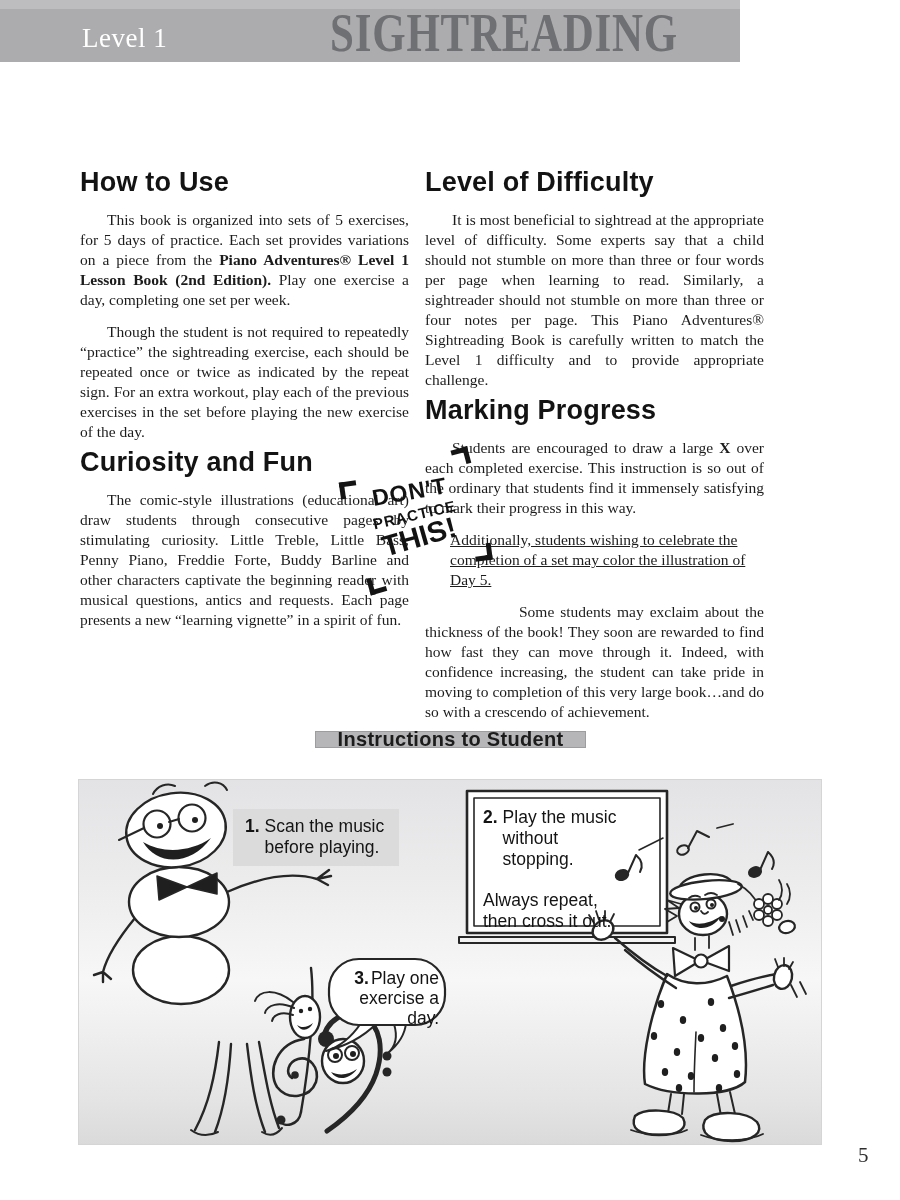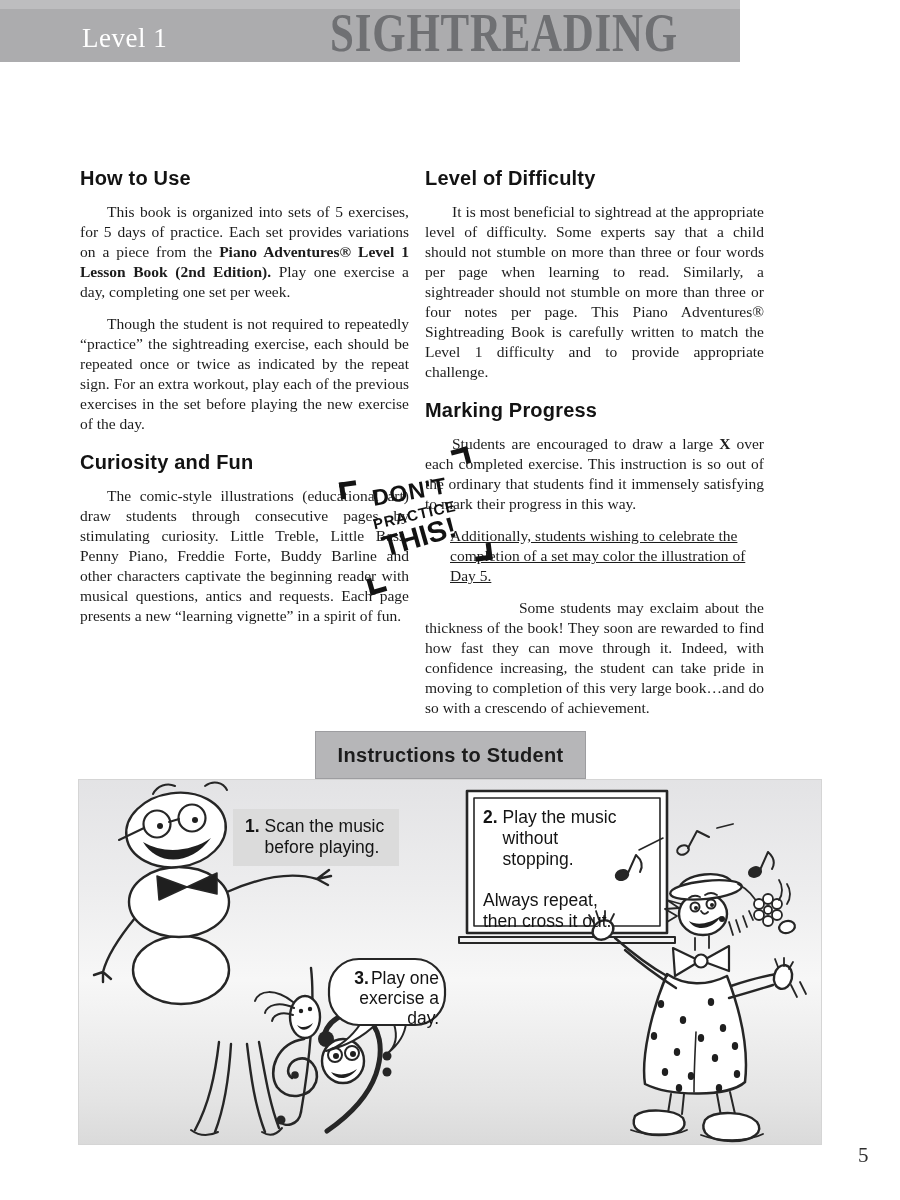--- a/index.html
+++ b/index.html
@@ -17,24 +17,24 @@
     position:absolute; right:62px; top:4px; font-weight:700; font-size:55px; line-height:58px;
     color:#6f7073; transform:scaleX(.78); transform-origin:right center; letter-spacing:1px;
     font-family:"Liberation Serif", serif;
   }
 
   
   .col { position:absolute; top:167px; }
   .col-left  { left:80px;  width:329px; }
   .col-right { left:425px; width:339px; }
   .section-heading {
-    font-family:"Liberation Sans", sans-serif; font-weight:bold; font-size:20px;
+    font-family:"Liberation Sans", sans-serif; font-weight:bold; font-size:27px;
     color:#131313; margin:0 0 7px 0; letter-spacing:.2px;
   }
-  .mt { margin-top:17px; }
+  .mt { margin-top:5px; }
   .col p { font-size:15.5px; line-height:20px; text-align:justify; margin:12px 0 5px 0; }
   .col p.ind { text-indent:27px; }
   .col p.narrow { width:304px; }
   .col p.shift { margin-left:25px; width:304px; text-align:left;text-decoration:underline; }
   .col p.bigind { text-indent:94px; }
 
   
   .stamp {
     position:absolute; left:352px; top:466px; width:128px; height:112px;
     transform:rotate(-12deg); text-align:center; color:#121212;
@@ -44,21 +44,21 @@
   .corner.tl { left:-4px;  top:2px;    border-left-width:5px;  border-top-width:5px;    transform:rotate(4deg); }
   .corner.tr { right:-2px; top:-7px;   border-right-width:5px; border-top-width:5px;    transform:rotate(-3deg); }
   .corner.bl { left:4px;   bottom:-6px;border-left-width:5px;  border-bottom-width:5px; transform:rotate(-4deg); }
   .corner.br { right:-4px; bottom:4px; border-right-width:5px; border-bottom-width:5px; transform:rotate(5deg); }
   .stamp-l1 { font-size:23px; letter-spacing:1px; transform:rotate(2deg);  margin-top:12px; }
   .stamp-l2 { font-size:15px; letter-spacing:1px; transform:rotate(-1deg); margin-top:1px; }
   .stamp-l3 { font-size:29px; transform:rotate(-4deg); margin-top:-2px; }
 
   
   .banner {
-    position:absolute; left:315px; top:731px; width:271px; height:48px;
+    position:absolute; left:315px; top:731px; width:271px; height:17px;
     background:#b6b6b8; border:1px solid #9d9da0;
     display:flex; align-items:center; justify-content:center;
     font-family:"Liberation Sans", sans-serif; font-weight:bold; font-size:20px;
     color:#1c1c1c; letter-spacing:.3px;
   }
 
   
   .illustration {
     position:absolute; left:78px; top:779px; width:744px; height:366px;
     background:linear-gradient(180deg,#e3e3e5 0%,#ededee 30%,#f7f7f7 55%,#e4e4e4 88%,#dadada 100%);

